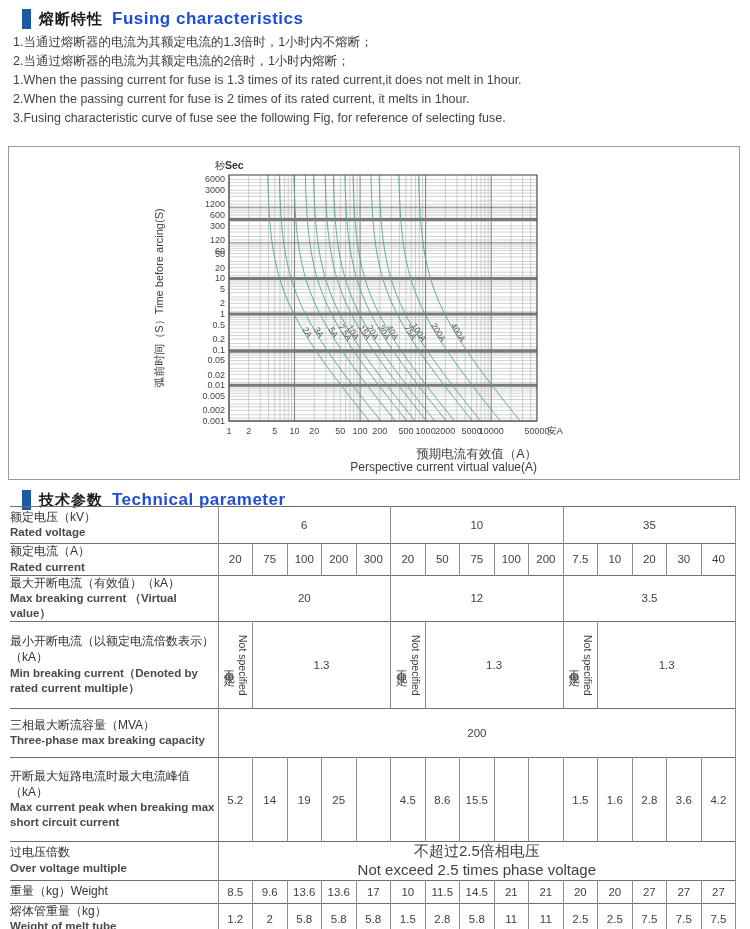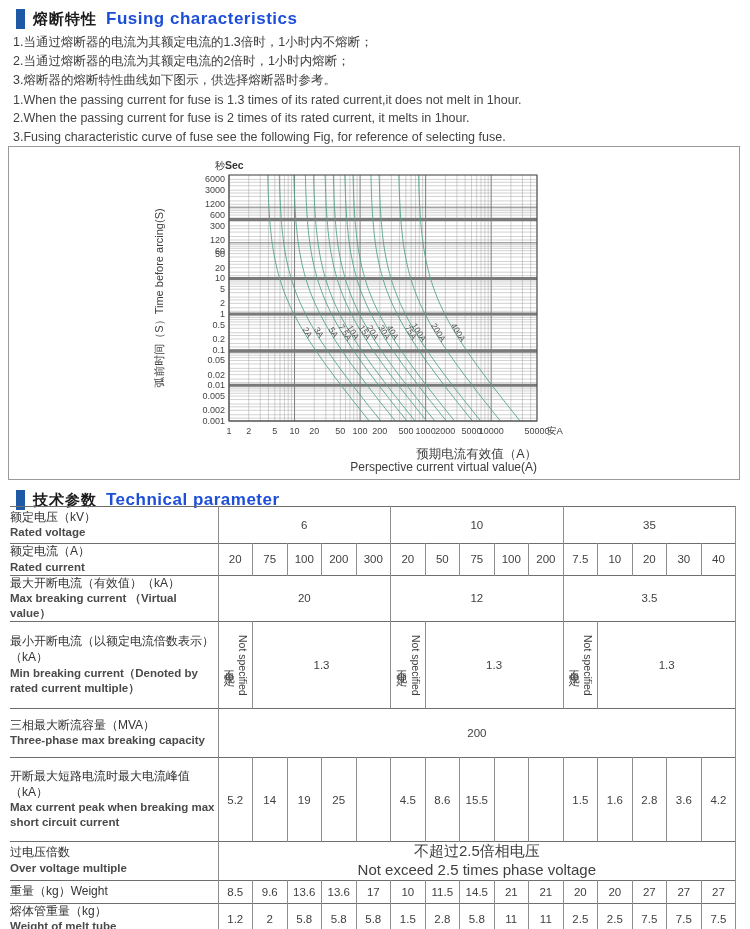--- a/index.html
+++ b/index.html
@@ -1,19 +1,19 @@
 <!DOCTYPE html>
 <html><head>
 <meta charset="utf-8">
 <style>
   html,body{margin:0;padding:0;background:#fff;}
   .page{position:relative;width:750px;height:929px;background:#ffffff;overflow:hidden;
         font-family:"Liberation Sans","DejaVu Sans",sans-serif;color:#333;}
   
-  .sec-head{position:absolute;left:16px;display:flex;align-items:center;}
+  .sec-head{position:absolute;left:22px;display:flex;align-items:center;}
   .sec-head .bar{display:inline-block;width:9px;height:20px;background:#1d59a5;margin-right:8px;}
   .sec-head .cn{font-size:15px;font-weight:bold;color:#1a1a1a;letter-spacing:1px;}
   .sec-head .en{font-size:17px;font-weight:bold;color:#1d4ed8;margin-left:9px;letter-spacing:.5px;}
   #sec1{top:9px;}
   #sec2{top:490px;}
   
   .notes{position:absolute;left:13px;top:33px;width:720px;}
   .notes .ln{font-size:12.5px;color:#3c3c3c;line-height:19.2px;white-space:nowrap;}
   .notes .ln.en{color:#444;line-height:18.6px;}
   
@@ -42,21 +42,20 @@
 
   <div class="sec-head" id="sec1">
     <span class="bar"></span>
     <span class="cn">熔断特性</span>
     <span class="en">Fusing characteristics</span>
   </div>
 
   <div class="notes" id="notes">
       <div class="ln cn">1.当通过熔断器的电流为其额定电流的1.3倍时，1小时内不熔断；</div>
       <div class="ln cn">2.当通过熔断器的电流为其额定电流的2倍时，1小时内熔断；</div>
-      <div class="ln cn">3.熔断器的熔断特性曲线如下图示，供选择熔断器时参考。</div>
       <div class="ln en">1.When the passing current for fuse is 1.3 times of its rated current,it does not melt in 1hour.</div>
       <div class="ln en">2.When the passing current for fuse is 2 times of its rated current, it melts in 1hour.</div>
       <div class="ln en">3.Fusing characteristic curve of fuse see the following Fig, for reference of selecting fuse.</div>
     </div>
 
   <div class="chart-box">
     <svg id="chart" width="730" height="332">
         <g>
           <line x1="220" y1="28" x2="220" y2="274" stroke="#6b6b6b" stroke-width="0.9"></line>
           <line x1="239.73139615255056" y1="28" x2="239.73139615255056" y2="274" stroke="#9b9b9b" stroke-width="0.45"></line>

